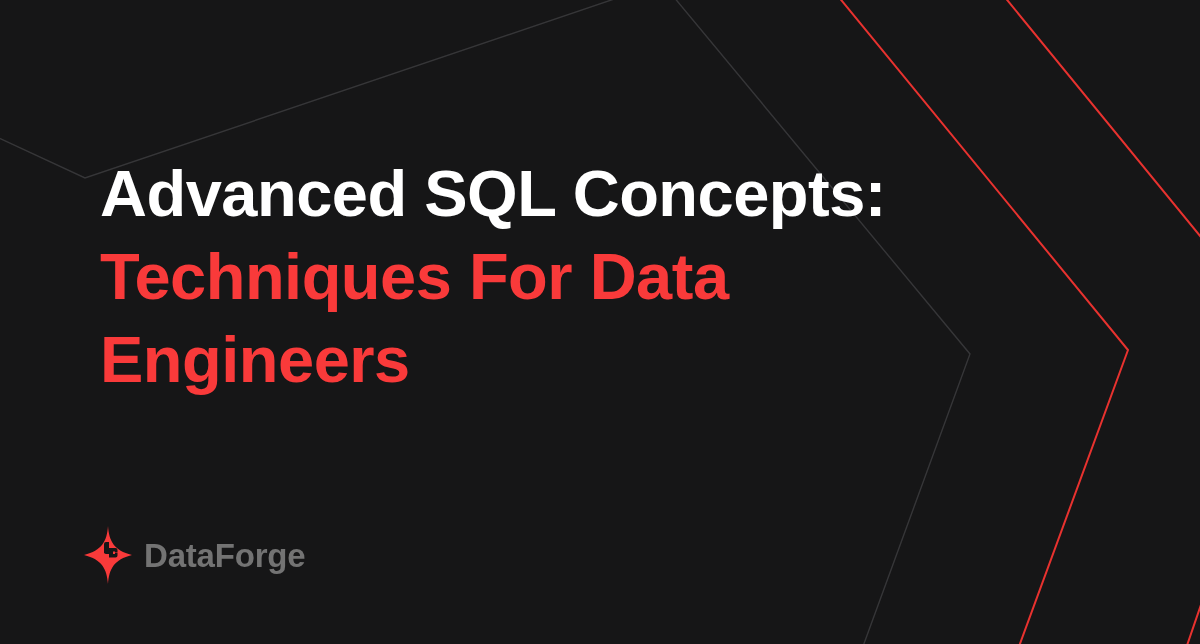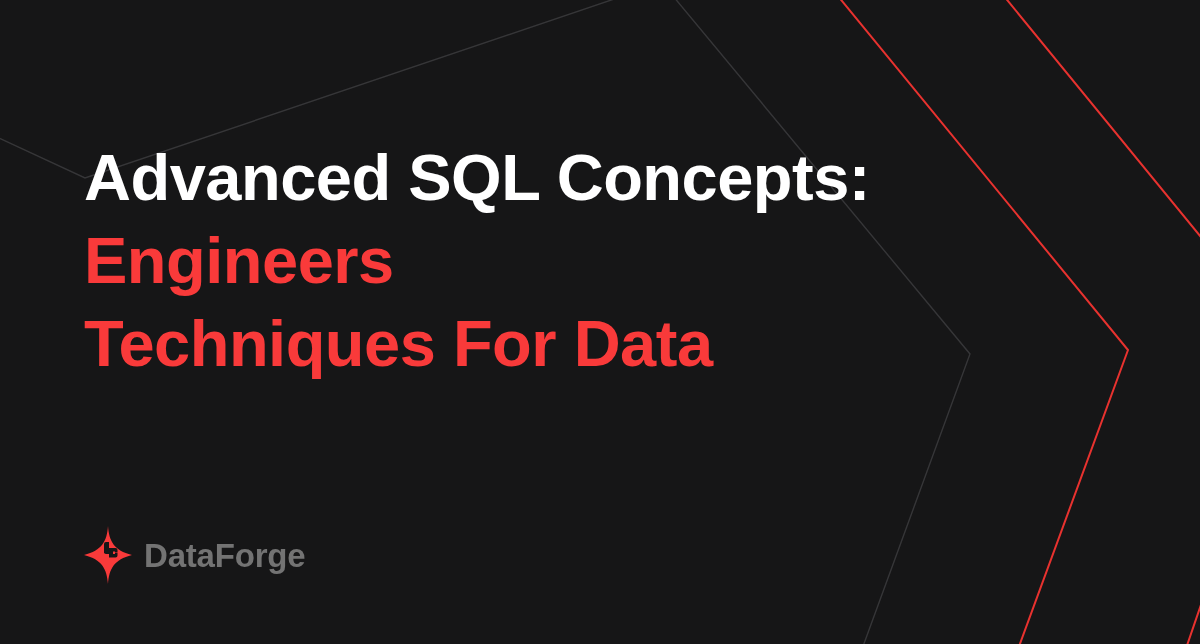--- a/index.html
+++ b/index.html
@@ -28,21 +28,21 @@
     height: 644px;
     pointer-events: none;
   }
 
   
   .headline {
     position: absolute;
     left: 84px;
     top: 136px;
     width: 840px;
-    margin: 0;
+    margin: 16px;
     font-size: 65px;
     font-weight: 700;
     line-height: 83px;
     letter-spacing: -0.5px;
     color: #ffffff;
     font-family: "Liberation Sans", "DejaVu Sans", sans-serif;
   }
   .headline .line {
     display: block;
     white-space: nowrap;
@@ -82,22 +82,22 @@
 
   <svg class="deco-layer" viewBox="0 0 1200 644" width="1200" height="644" aria-hidden="true">
     <polyline fill="none" stroke="#3a3a3c" stroke-width="1.4" stroke-opacity="0.9" points="-40,120 85,178 700,-30"></polyline>
     <polyline fill="none" stroke="#3a3a3c" stroke-width="1.4" stroke-opacity="0.9" points="668,-10 970,354 858,660"></polyline>
     <polyline fill="none" stroke="#e8322f" stroke-width="2" points="833,-10 1128,350 1014,660" stroke-opacity="1"></polyline>
     <polyline fill="none" stroke="#e8322f" stroke-width="2" points="999,-10 1290,346 1182,660" stroke-opacity="1"></polyline>
   </svg>
 
   <h1 class="headline">
     <span class="line" style="color: rgb(255, 255, 255);">Advanced SQL Concepts:</span>
+    <span class="line accent" style="color: rgb(249, 58, 58);">Techniques For Data</span>
     <span class="line accent" style="color: rgb(249, 58, 58);">Engineers</span>
-    <span class="line accent" style="color: rgb(249, 58, 58);">Techniques For Data</span>
   </h1>
 
   <div class="logo-lockup">
     <svg class="logo-mark" viewBox="0 0 96 116" aria-hidden="true">
 
       <path fill="#f93a3a" d="
         M48 0
         C50 30, 60 49, 96 58
         C60 67, 50 86, 48 116
         C46 86, 36 67, 0 58

